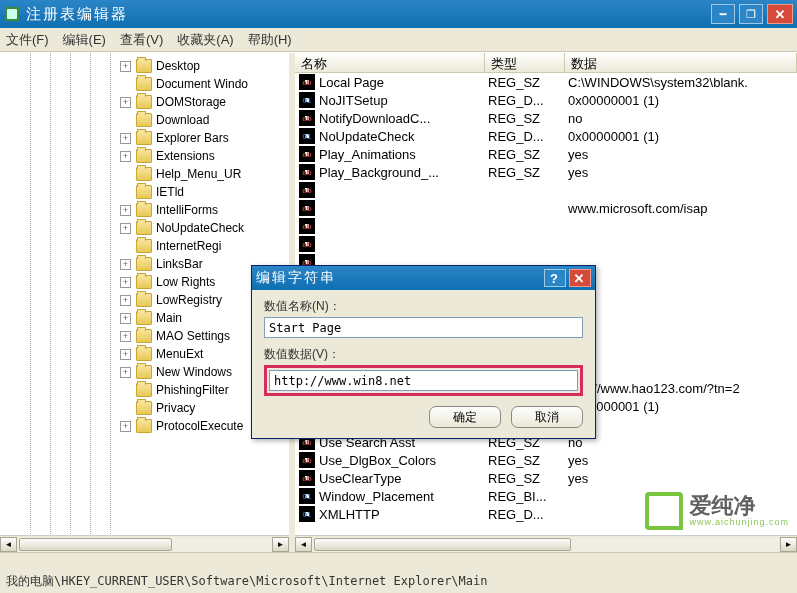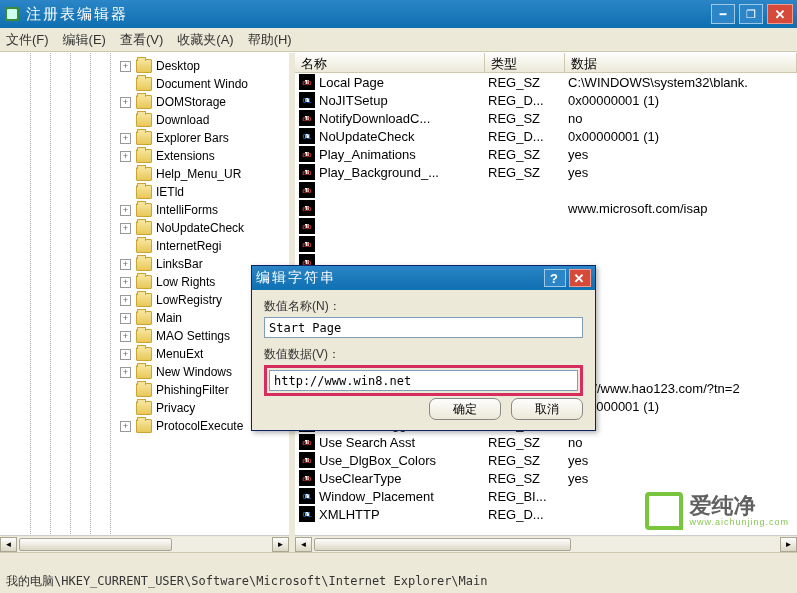--- a/index.html
+++ b/index.html
@@ -45,21 +45,21 @@
 
 
 .dialog { position: absolute; left: 251px; top: 212px; width: 345px; background: #ece9d8; border: 1px solid #0a246a; box-shadow: 2px 2px 5px rgba(0,0,0,.3); z-index: 50; }
 .dlg-title { height: 24px; background: linear-gradient(#2b85c6, #0e6fb1); color:#fff; display:flex; align-items:center; padding: 0 4px; font-size: 14px; letter-spacing: 2px; }
 .dlg-title span { flex:1; }
 .dlg-hb { width:22px; height:18px; background:#2b85c6; border:1px solid #9ec9e6; color:#fff; display:flex; align-items:center; justify-content:center; font-size:13px; font-weight:bold; margin-left:3px; }
 .dlg-hb.close { background:#d64a3a; border-color:#f19a8f; }
 .dlg-body { padding: 8px 12px 10px; }
 .dlg-label { font-size: 12px; color:#333; margin-bottom: 2px; }
 .dlg-ro { width: 100%; height: 21px; border:1px solid #7f9db9; background:#fff; padding: 2px 4px; font-family: "SimSun", monospace; font-size: 12px; margin-bottom: 8px; }
-.dlg-ed-frame { border: 3px solid #d62d5f; padding: 2px; margin-bottom: 2px; }
+.dlg-ed-frame { border: 3px solid #d62d5f; padding: 2px; margin-bottom: 10px; }
 .dlg-ed { width:100%; height:21px; border:1px solid #7f9db9; background:#fff; padding:2px 4px; font-family:"SimSun", monospace; font-size:12px; }
 .dlg-btns { display:flex; justify-content:flex-end; gap: 10px; }
 .dlg-btn { width: 72px; height: 22px; background: linear-gradient(#fdfdfd, #ece9d8); border:1px solid #888; border-radius:7px; font-size: 12px; }
 
 
 .hscroll { position:absolute; bottom:0; left:0; right:0; height:17px; background:#ece9d8; border-top:1px solid #ccc; display:flex; align-items:center; }
 .sbbtn { width:17px; height:15px; background:linear-gradient(#fdfdfd,#dcd8c5); border:1px solid #a9a793; font-size:8px; display:flex; align-items:center; justify-content:center; }
 .sbtrack { flex:1; height:15px; background:#f0eee2; position:relative; }
 .sbthumb { position:absolute; height:13px; top:1px; background:linear-gradient(#fdfdfd,#dcd8c5); border:1px solid #a9a793; border-radius:2px; }
 

